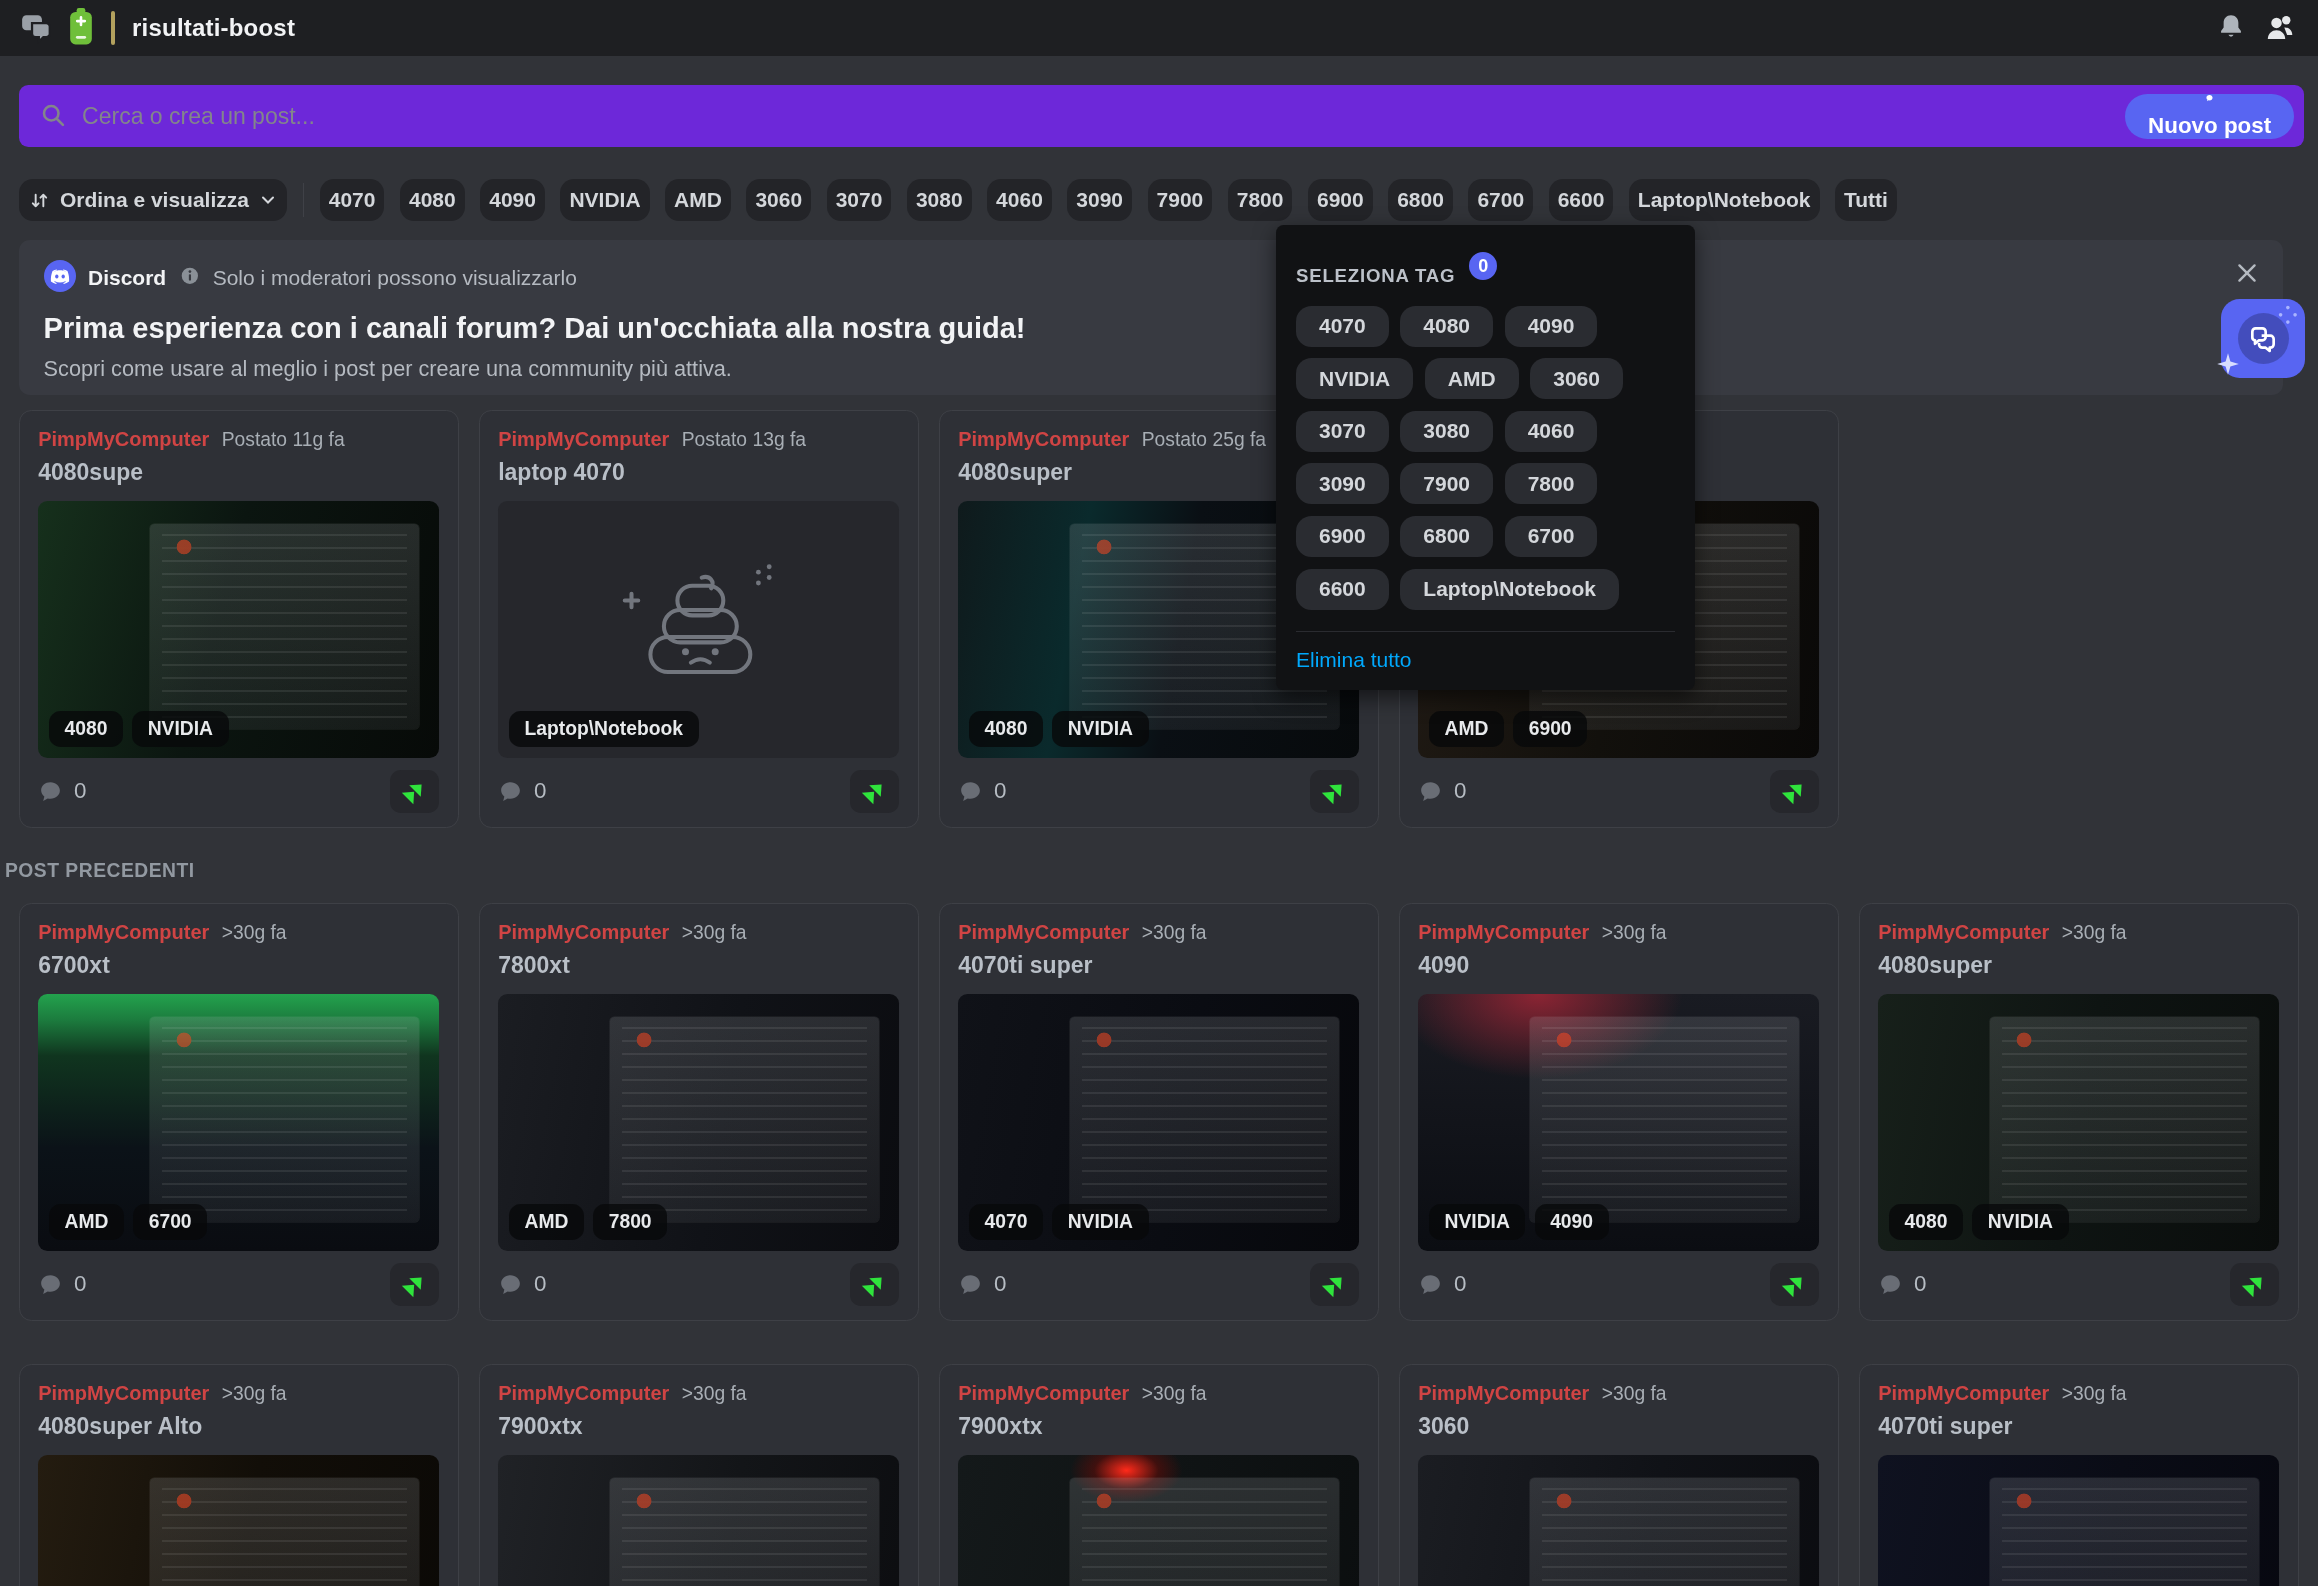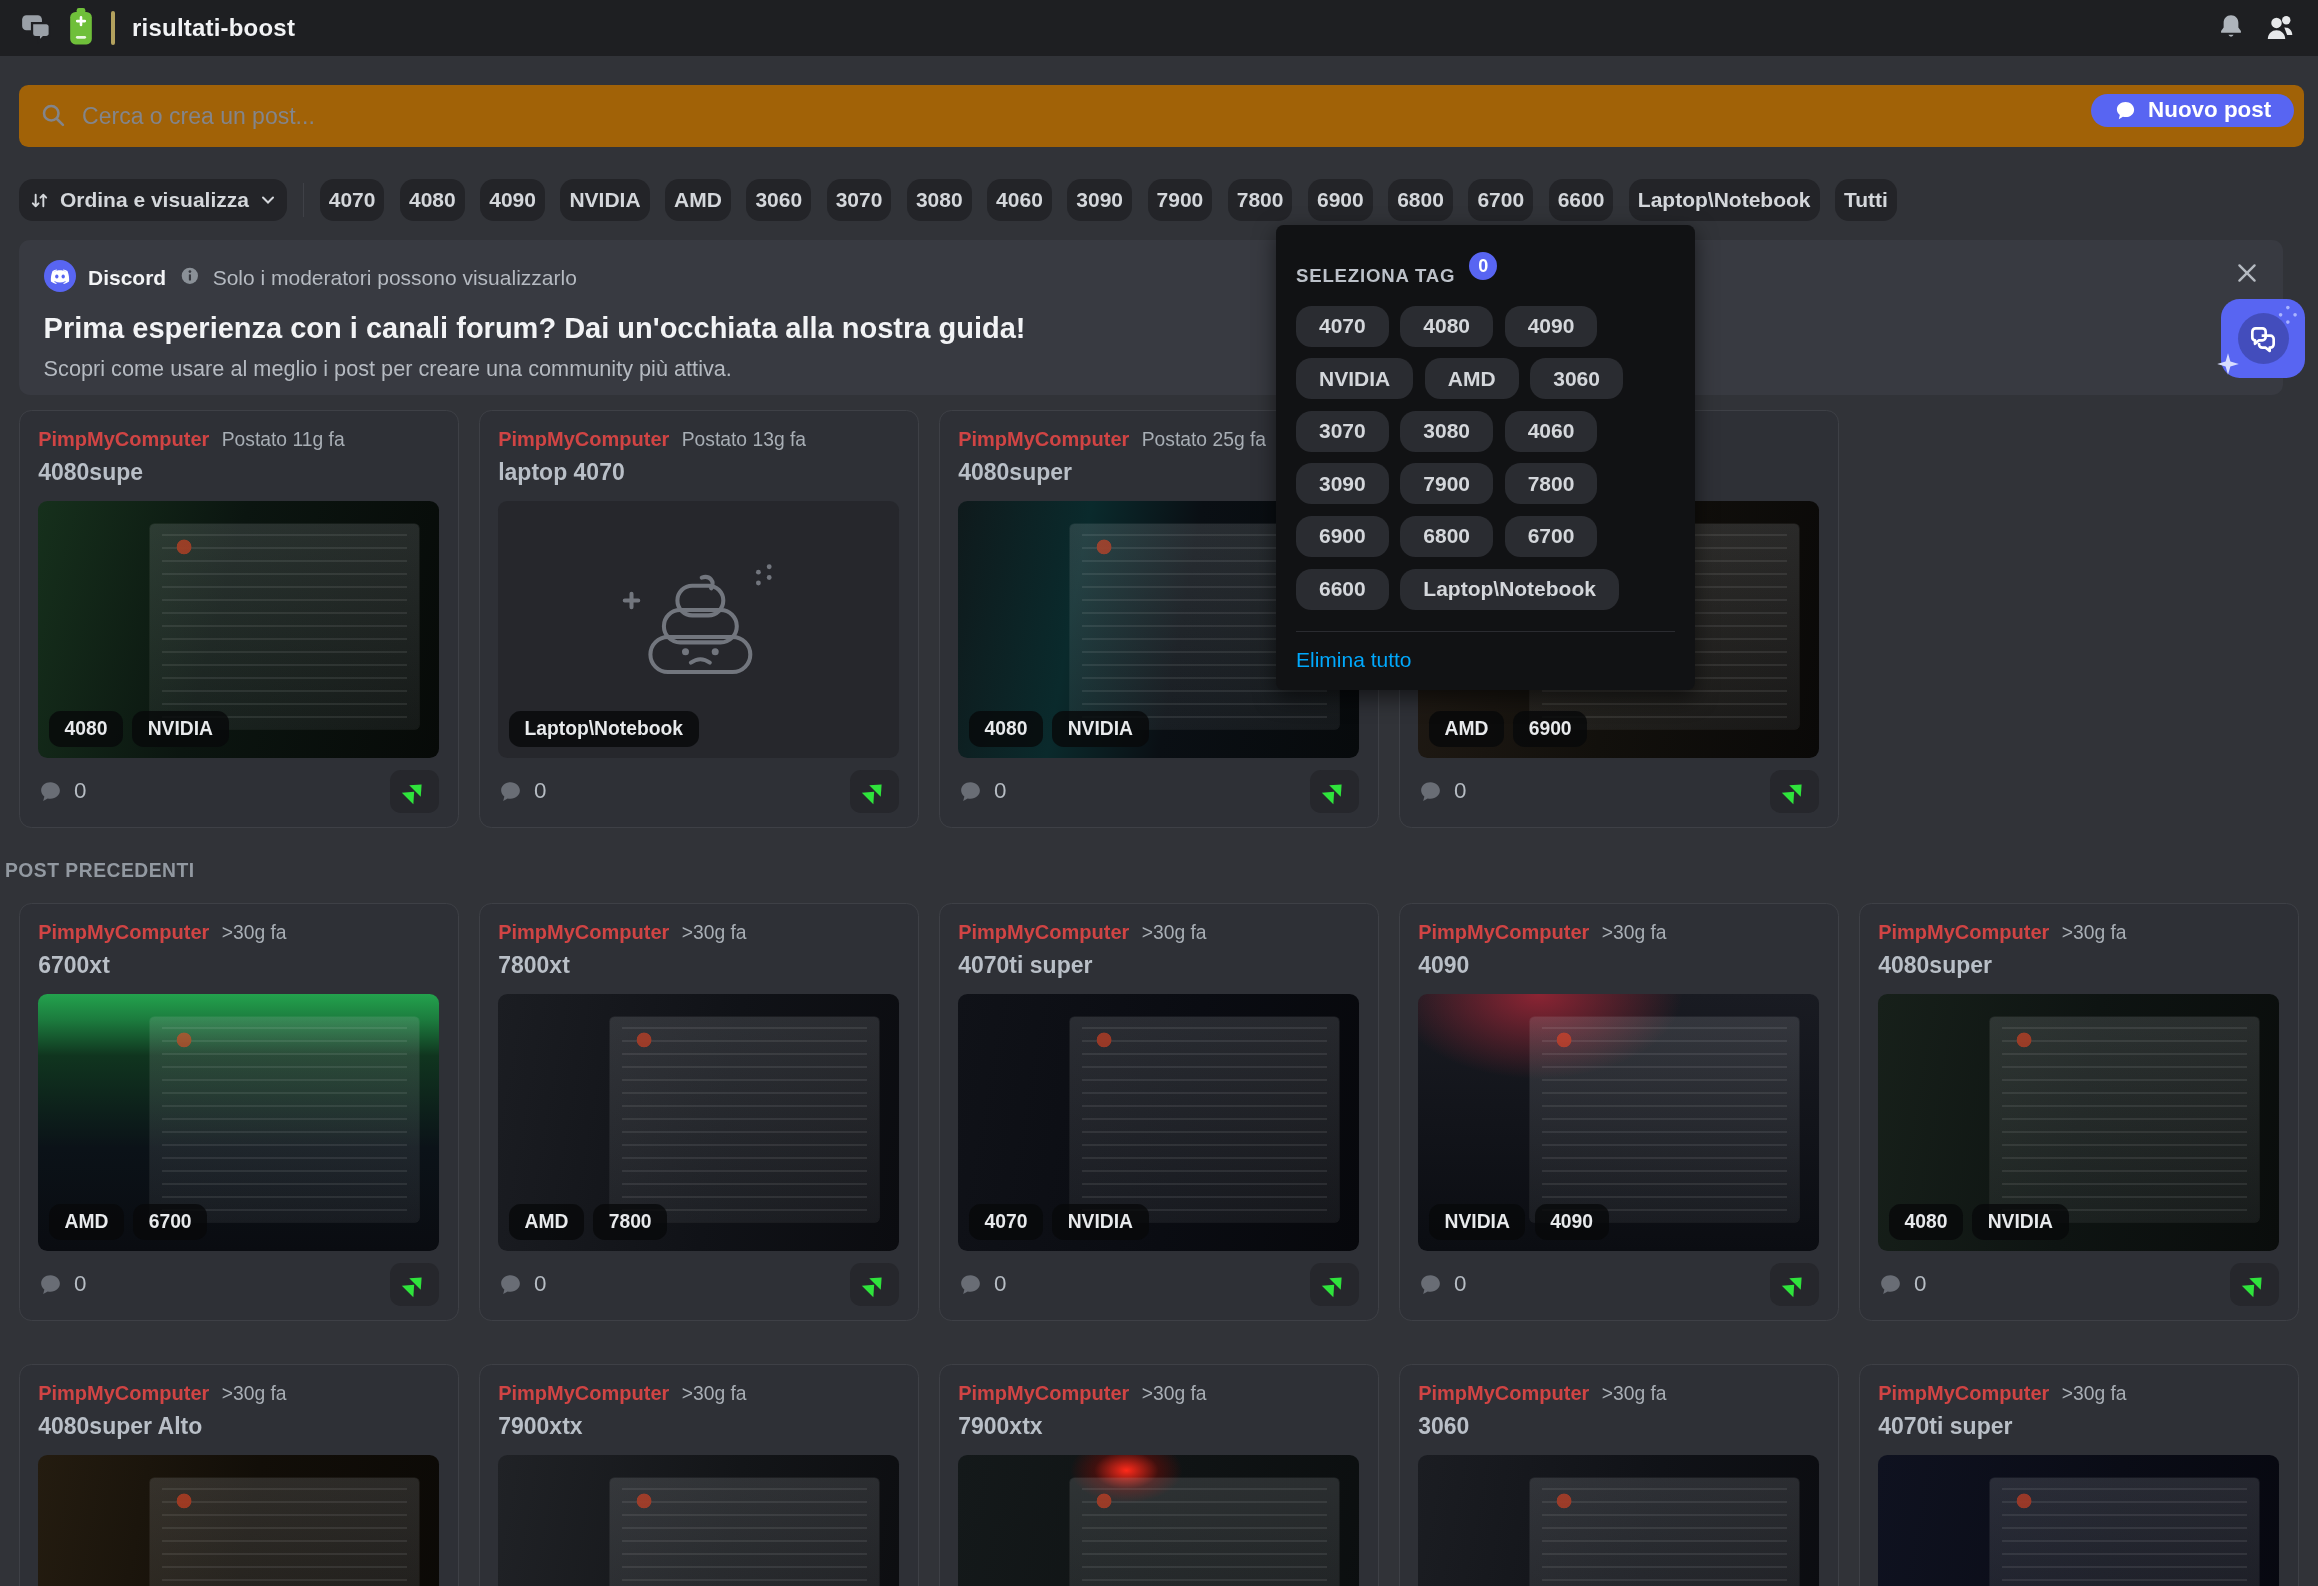--- a/index.html
+++ b/index.html
@@ -15,33 +15,33 @@
     height:56px; background:#1e1f22; display:flex; align-items:center;
     padding:0 20px; gap:14px; position:relative; z-index:5;
   }
   .topbar .spacer { flex:1; }
   .chan-title { font-size:24px; font-weight:bold; color:#f2f3f5; letter-spacing:0.2px; }
   .chan-divider { width:3.9px; height:34px; background:#b3a15e; border-radius:2.3px; margin:0 3.1px; }
   .icon-btn { width:36px; height:36px; display:flex; align-items:center; justify-content:center; background:none; border:none; cursor:pointer; }
   
   .search-row { position:absolute; left:18.6px; right:15.5px; top:85px; height:62px; }
   .search-input-wrap {
-    position:absolute; inset:0; background:#a16207; border-radius:9.3px;
+    position:absolute; inset:0; background:#6d28d9; border-radius:9.3px;
     display:flex; align-items:center; padding:0 20px; gap:15.5px;
   }
   .search-input {
     flex:1; background:transparent; border:none; outline:none;
     font-family:inherit; font-size:23px; color:#dbdee1;
   }
   .search-input::placeholder { color:#83858b; }
   .new-post-btn {
-    position:absolute; right:9.3px; top:8.5px; height:33px; border:none; cursor:pointer;
+    position:absolute; right:9.3px; top:8.5px; height:45px; border:none; cursor:pointer;
     background:#5865f2; color:#fff; border-radius:22.4px; padding:0 23px;
     font-family:inherit; font-size:22.4px; font-weight:bold;
-    display:flex; align-items:center; gap:10.8px;
+    display:flex; align-items:center; gap:10.8px;flex-direction:column;
   }
   
   .filter-row { position:absolute; left:18.6px; right:18.6px; top:179px; display:flex; align-items:center; gap:15.5px; }
   .chip {
     height:42px; background:#232428; border-radius:14px; padding:0 9px;
     display:flex; align-items:center; gap:9.3px; border:none; cursor:pointer;
     font-family:inherit; font-size:21px; font-weight:bold; color:#d4d7db; white-space:nowrap;
   }
   .v-divider { width:1.5px; height:34px; background:#3f4147; }
   

